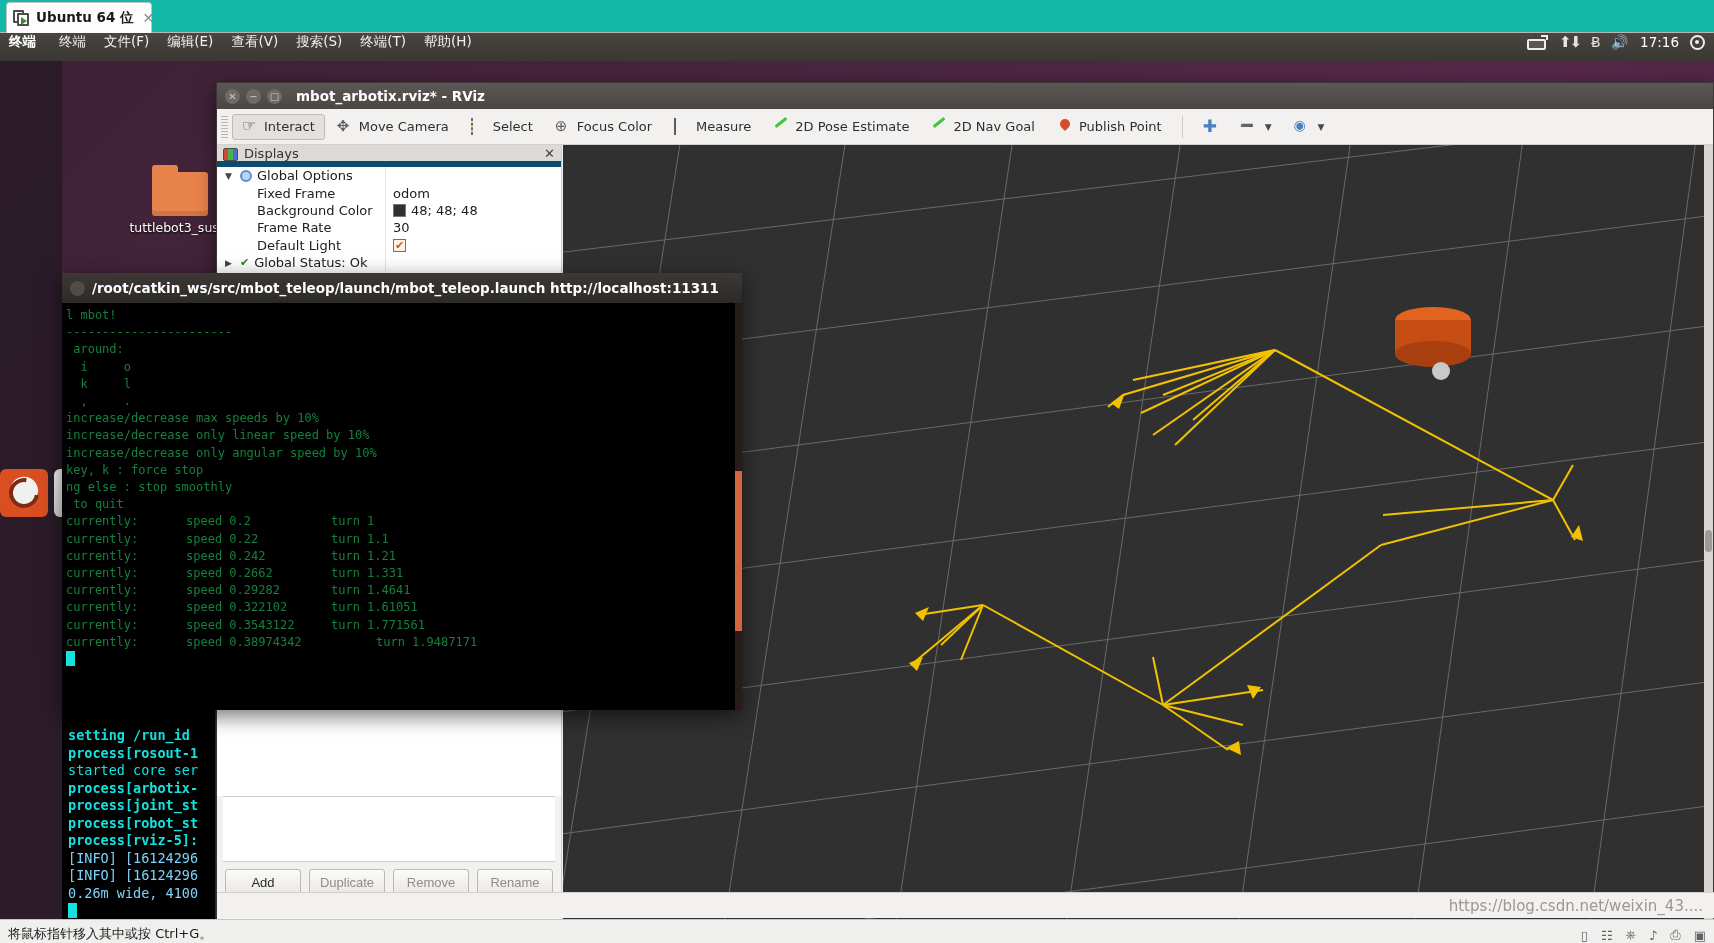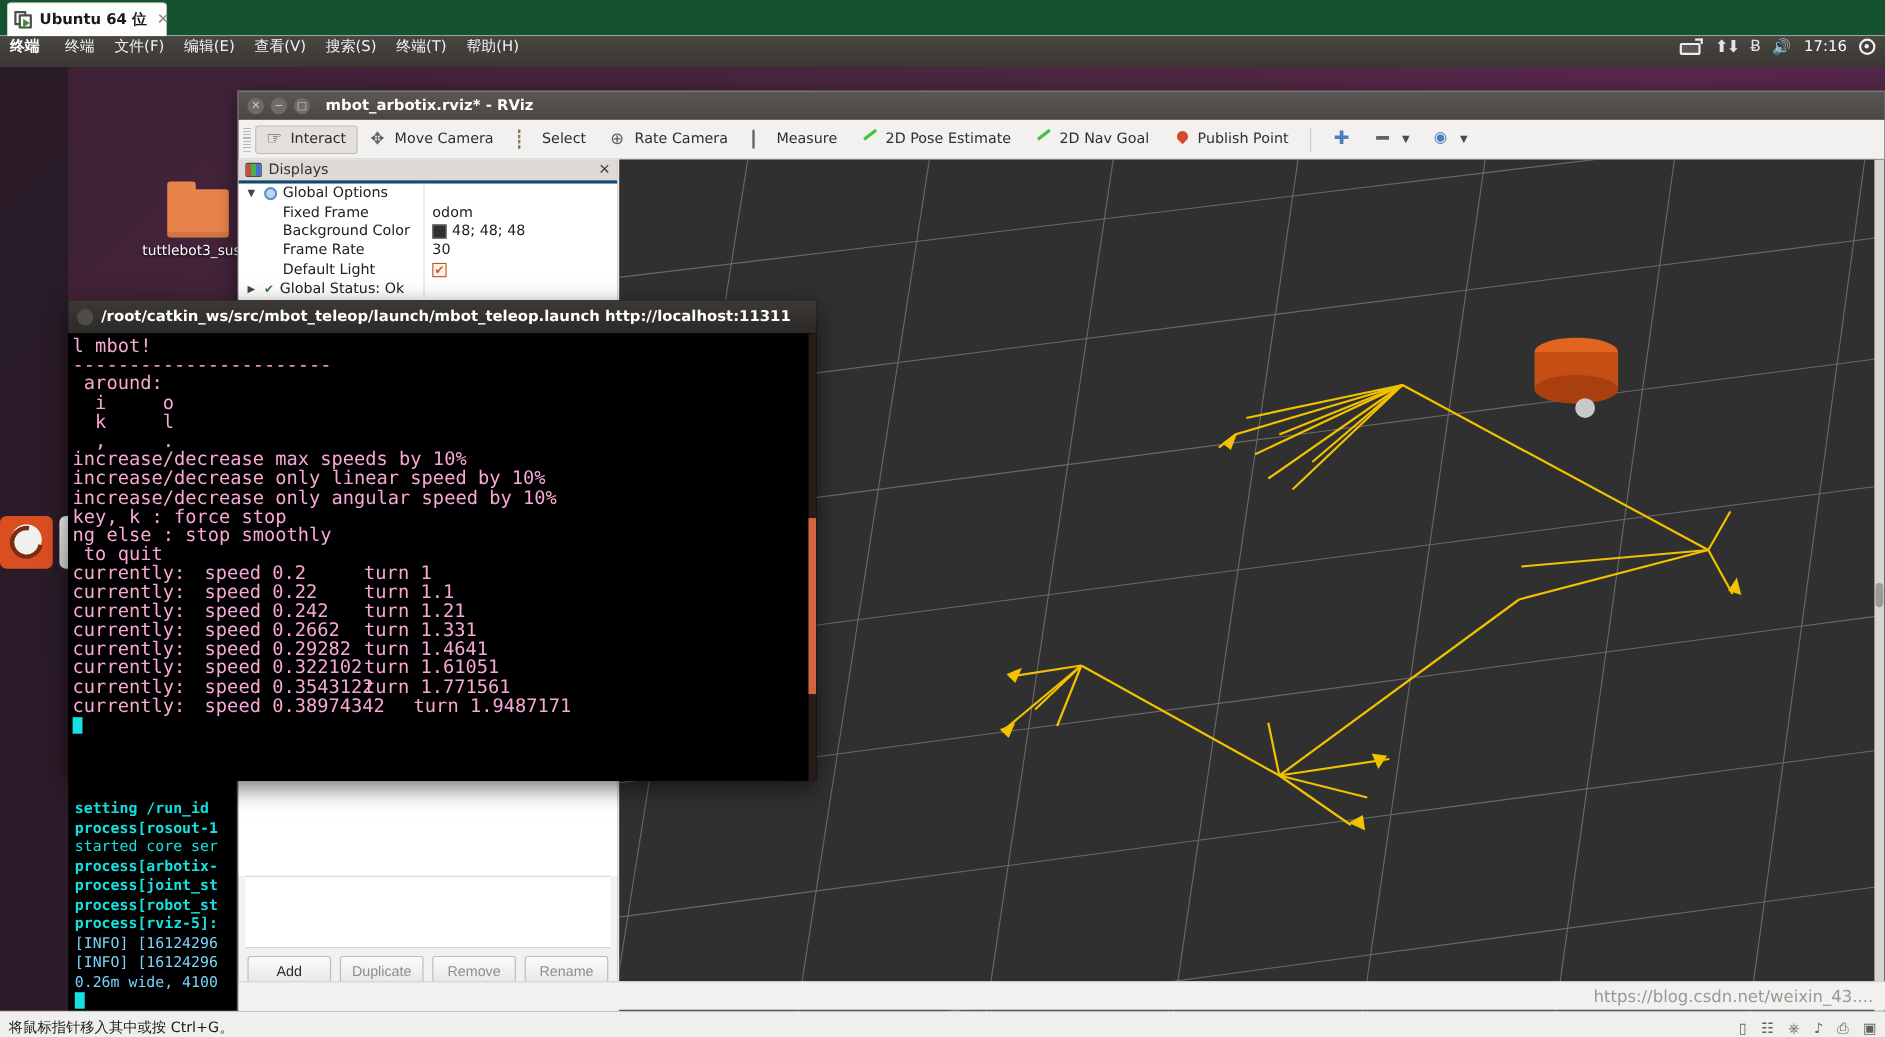--- a/index.html
+++ b/index.html
@@ -6,21 +6,21 @@
   html, body {
     width: 1714px; height: 943px; overflow: hidden;
     font-family: "DejaVu Sans", "Liberation Sans", sans-serif;
     background: #3b1f33;
   }
   .screen { position: relative; width: 1714px; height: 943px; }
 
   
   .vmware-tabbar {
     position: absolute; left: 0; top: 0; width: 1714px; height: 33px;
-    background: #14532d; border-bottom: 1px solid #b9b9b6;
+    background: #14b8a6; border-bottom: 1px solid #b9b9b6;
   }
   .vm-tab {
     position: absolute; left: 6px; top: 2px; width: 146px; height: 31px;
     background: #fdfdfd; border: 1px solid #c3c3c0; border-bottom: none;
     border-radius: 4px 4px 0 0; display: flex; align-items: center;
     padding: 0 6px; gap: 6px;
   }
   .vm-tab-icon { width: 17px; height: 17px; position: relative; flex: none; }
   .vm-tab-icon .sq1 {
     position: absolute; left: 0; top: 0; width: 11px; height: 13px;
@@ -201,22 +201,22 @@
 
   .rviz-body { position: relative; height: 775px; background: #f2f1f0; }
 
   
   .displays-dock {
     position: absolute; left: 0; top: 0; width: 345px; height: 775px;
     background: #f2f1f0; border-right: 1px solid #cfcccb;
     display: flex; flex-direction: column;
   }
   .dock-header {
-    height: 22px; background: #dcd9d6; display: flex; align-items: center;
-    padding: 0 6px; gap: 6px; border-bottom: 3px solid #0c4a6e;
+    height: 22px; background: #dcd9d6; display: flex; align-items: flex-end;
+    padding: 0 6px; gap: 6px; border-bottom: 6px solid #0c4a6e;
   }
   .dock-ico {
     width: 15px; height: 13px; border: 1.5px solid #4b4b4b; border-radius: 2px;
     background: linear-gradient(to right, #d04a3a 33%, #4ab04a 33% 66%, #4a6fd0 66%);
     flex: none;
   }
   .dock-title { font-size: 13px; color: #333; }
   .dock-close { margin-left: auto; font-size: 13px; color: #444; cursor: pointer; }
   .prop-table { flex: 1; background: #ffffff; overflow: hidden; position: relative; }
   .prop-row {
@@ -307,21 +307,21 @@
     color: #ffffff; font-size: 13.5px; font-weight: bold; white-space: nowrap;
     overflow: hidden;
   }
   .tfbtn {
     width: 15px; height: 15px; border-radius: 50%; background: #4f4c49;
     flex: none;
   }
   .term-fg-body {
     position: relative; height: 407px; background: #000; overflow: hidden;
     font-family: "DejaVu Sans Mono", "Liberation Mono", monospace;
-    font-size: 17px; line-height: 17.2px; color: #f9a8d4;
+    font-size: 12px; line-height: 17.2px; color: #15803d;
     padding: 4px 0 0 0; white-space: pre;
   }
   .term-fg-body .ln { padding-left: 4px; }
   .term-fg-scroll {
     position: absolute; right: 0; top: 0; width: 7px; height: 407px; background: #2a1b1b;
   }
   .term-fg-scroll::after {
     content: ""; position: absolute; left: 0; top: 168px; width: 7px; height: 160px;
     background: #d4663f;
   }
@@ -430,21 +430,21 @@
       <div class="tbtn">
         <span class="ti ti-move"></span>
         <span>Move Camera</span>
       </div>
       <div class="tbtn">
         <span class="ti"><span class="ti-select"></span></span>
         <span>Select</span>
       </div>
       <div class="tbtn">
         <span class="ti ti-focus"></span>
-        <span>Rate Camera</span>
+        <span>Focus Color</span>
       </div>
       <div class="tbtn">
         <span class="ti"><span class="ti-measure"></span></span>
         <span>Measure</span>
       </div>
       <div class="tbtn">
         <span class="ti ti-arrow-green"></span>
         <span>2D Pose Estimate</span>
       </div>
       <div class="tbtn">

